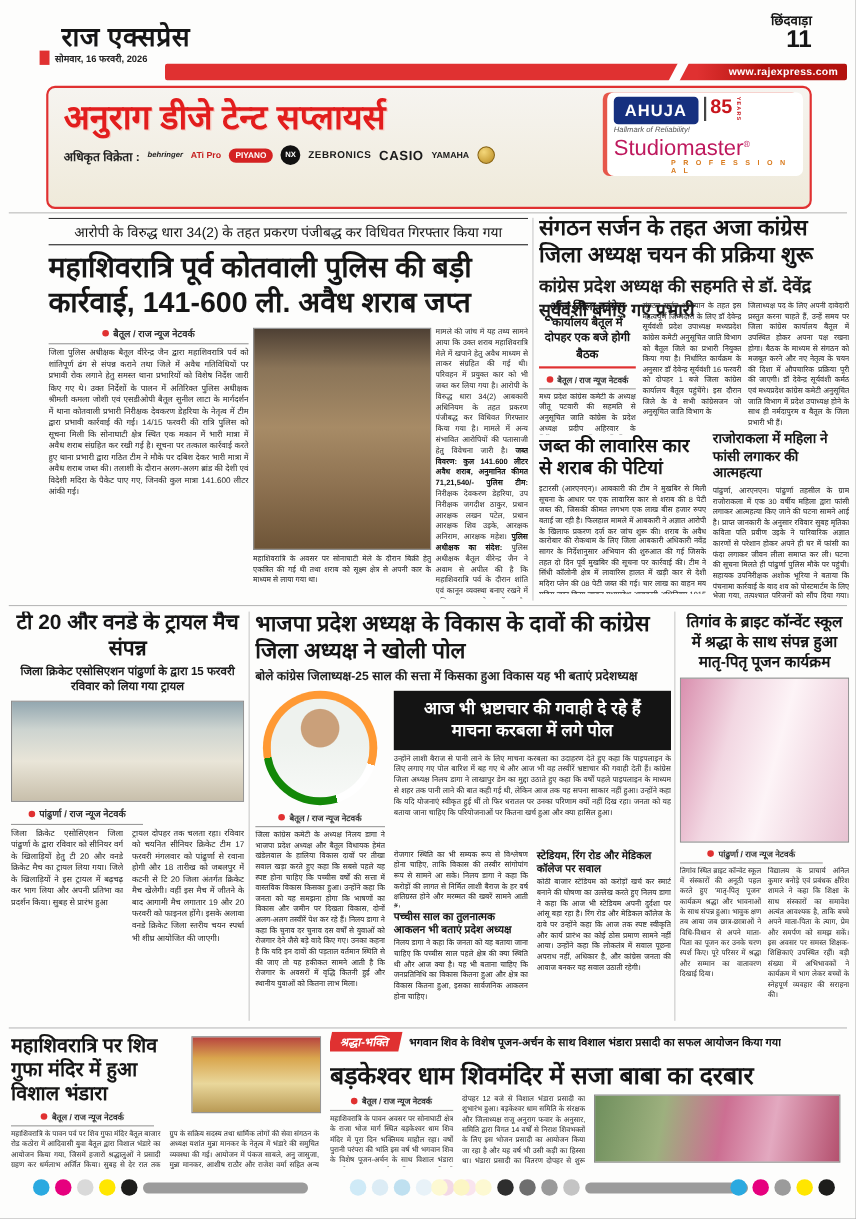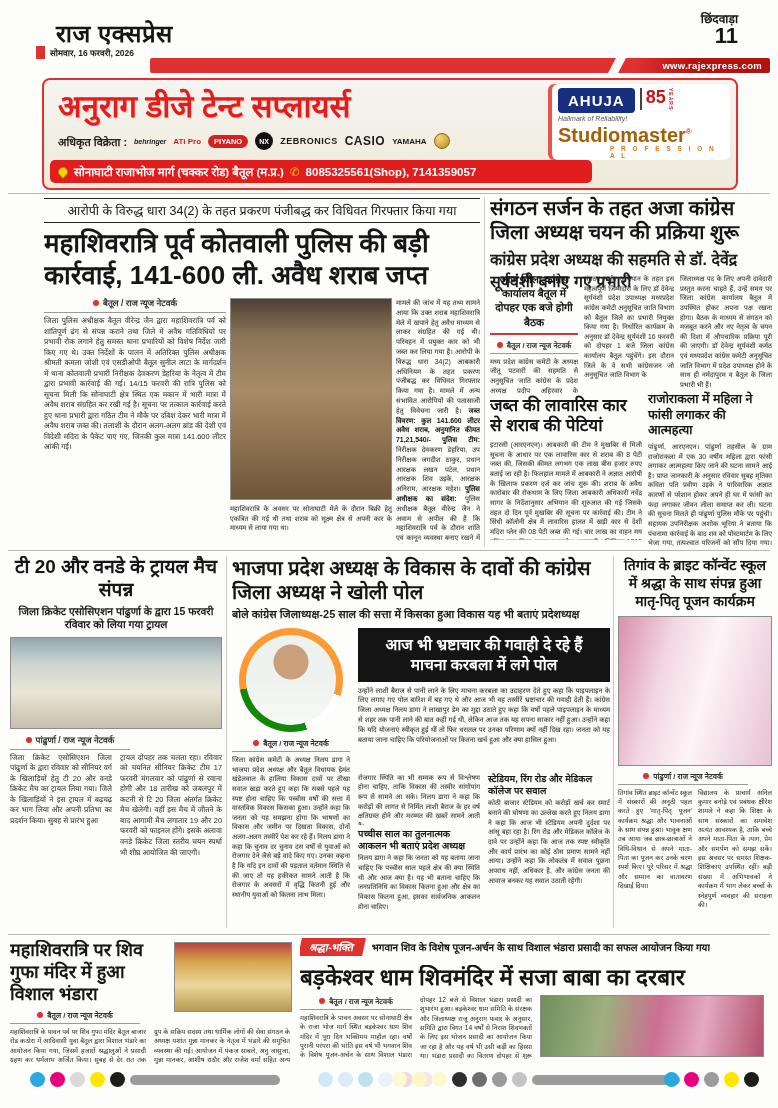--- a/index.html
+++ b/index.html
@@ -47,21 +47,21 @@
   .gold-emblem{width:16px;height:16px;border-radius:50%;background:radial-gradient(circle at 35% 30%,#f4d77a,#b98a1f);border:1px solid #8a6512}
   .ad-right{position:absolute;right:6px;top:4px;width:178px;height:76px;background:#fff;border-radius:6px;padding:4px 6px;
             box-shadow:-4px 0 0 #e6564a}
   .ahuja-row{display:flex;align-items:flex-start;gap:5px}
   .ahuja-box{border:2px solid var(--blue);border-radius:4px;background:var(--blue);color:#fff;font-weight:bold;font-size:15px;
              letter-spacing:1px;padding:2px 8px}
   .y85{border-left:2px solid #444;padding-left:4px;display:flex;gap:2px;align-items:flex-start}
   .y85 .n{font-size:18px;font-weight:bold;color:#c8161d;line-height:1}
   .y85 .yrs{font-size:5px;font-weight:bold;color:#c8161d;writing-mode:vertical-rl;letter-spacing:1px}
   .hallmark{font-size:7px;font-style:italic;color:#555;margin-top:2px}
-  .studiom{font-size:20px;font-weight:bold;color:#a16207;margin-top:3px;line-height:1}
+  .studiom{font-size:20px;font-weight:normal;color:#be185d;margin-top:3px;line-height:1}
   .studiom sup{font-size:8px}
   .prof{font-size:6.5px;letter-spacing:2.5px;color:#d97b1e;font-weight:bold;margin-left:52px}
   .ad-address{position:absolute;left:6px;bottom:5px;width:542px;height:23px;background:#e21d1d;border-radius:5px;color:#fff;
               display:flex;align-items:center;gap:6px;padding:0 8px;font-size:11.5px;font-weight:bold;white-space:nowrap;overflow:hidden}
   .pin{width:10px;height:10px;border-radius:50% 50% 50% 0;background:#ffd200;transform:rotate(-45deg);flex:0 0 auto;border:1px solid #a88600}
   
   .kicker{border-top:1.5px solid #222;border-bottom:1.5px solid #222;font-size:12.5px;font-weight:normal;text-align:center;
           padding:3px 0;white-space:nowrap;overflow:hidden}
   .subhead{font-weight:bold;color:#1d1d1d}
   .blackbox{background:#141414;color:#fff;font-weight:bold;text-align:center;padding:7px 8px;font-size:15.5px;line-height:1.28}
@@ -107,26 +107,20 @@
         <span class="ahuja-box">AHUJA</span>
         <span class="y85">
           <span class="n">85</span>
           <span class="yrs">YEARS</span>
         </span>
       </div>
       <div class="hallmark">Hallmark of Reliability!</div>
       <div class="studiom"><span>Studiomaster</span><sup>®</sup></div>
       <div class="prof">P R O F E S S I O N A L</div>
     </div>
-    <div class="ad-address">
-      <span class="pin"></span>
-      <span>सोनाघाटी राजाभोज मार्ग (चक्कर रोड) बैतूल (म.प्र.)</span>
-      <span style="color:#ffd200">✆</span>
-      <span>8085325561(Shop), 7141359057</span>
-    </div>
   </section>
 
   <div class="hline" style="left:8px;right:8px;top:193px;width:762px"></div>
 
   <article class="abs" style="left:44px;top:198px;width:436px;height:348px;overflow:hidden">
     <div class="kicker">आरोपी के विरुद्ध धारा 34(2) के तहत प्रकरण पंजीबद्ध कर विधिवत गिरफ्तार किया गया</div>
     <h1 class="hl" style="font-size:26px;line-height:1.22;margin-top:5px">महाशिवरात्रि पूर्व कोतवाली पुलिस की बड़ी कार्रवाई, 141-600 ली. अवैध शराब जप्त</h1>
     <div class="abs" style="left:0;top:98px;width:182px;height:248px">
       <div class="byline">
           <span class="reddot"></span>

